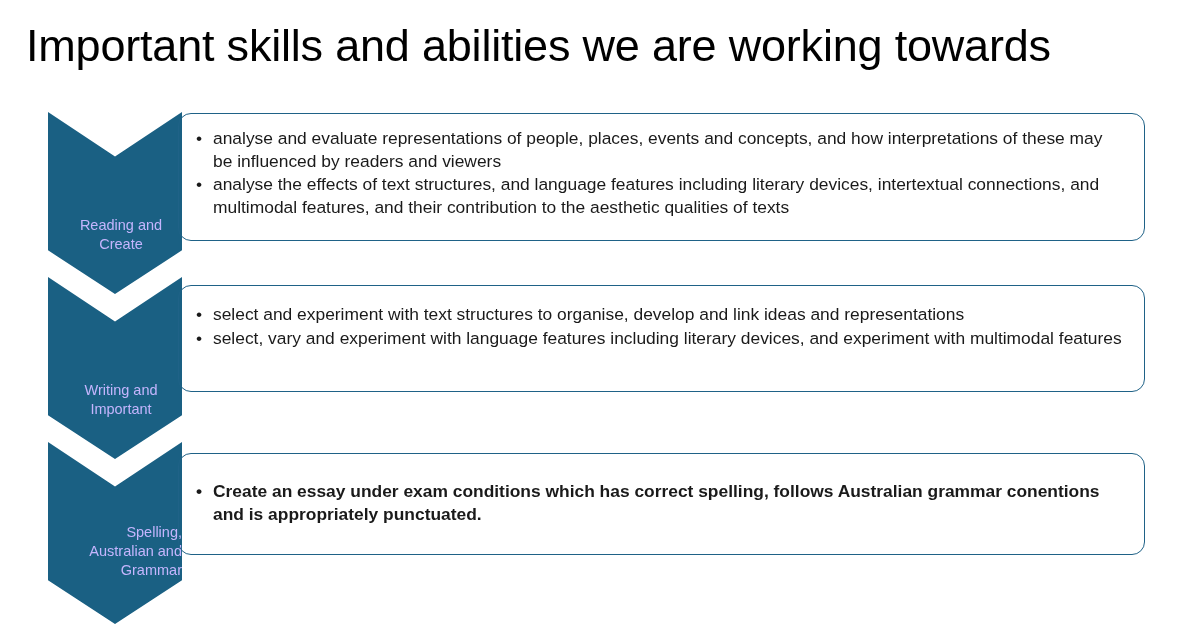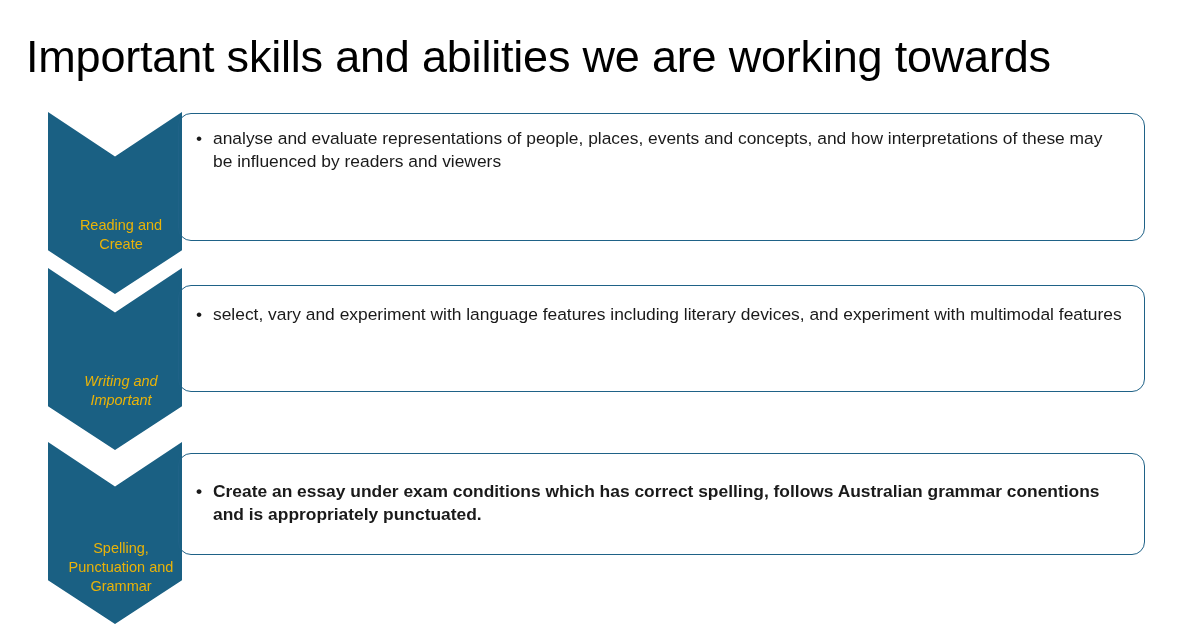--- a/index.html
+++ b/index.html
@@ -20,21 +20,21 @@
     left: 0;
     top: 0;
     width: 1187px;
     height: 640px;
   }
 
   
   #page-title {
     position: absolute;
     left: 26px;
-    top: 26px;
+    top: 15px;
     width: 1130px;
     height: 62px;
     line-height: 62px;
     font-size: 45px;
     font-weight: 400;
     color: #000000;
     letter-spacing: -0.2px;
     white-space: nowrap;
   }
 
@@ -58,21 +58,21 @@
     justify-content: center;
     box-sizing: border-box;
   }
   .chevron-label {
     display: block;
     width: 100%;
     text-align: center;
     font-size: 14.5px;
     line-height: 1.32;
     font-weight: 400;
-    color: #eab308;
+    color: #c4b5fd;
     padding-left: 12px;
   }
 
   
   .contentbox {
     position: absolute;
     left: 178px;
     width: 967px;
     border: 1.6px solid #1f6287;
     border-radius: 13px;
@@ -102,28 +102,28 @@
     color: #1a1a1a;
   }
 
   
   #row1 .chevron   { top: 112px; height: 182px; }
   #row1 .chevron-label { margin-bottom: 40px; }
   #row1 .contentbox{ top: 113px; height: 128px; }
   #row1 .boxinner  { padding: 13px 18px 0 14px; }
 
   
-  #row2 .chevron   { top: 268px; height: 182px; font-style: italic; }
+  #row2 .chevron   { top: 277px; height: 182px; }
   #row2 .chevron-label { margin-bottom: 40px; }
   #row2 .contentbox{ top: 285px; height: 107px; }
   #row2 .boxinner  { padding: 17px 18px 0 14px; }
 
   
   #row3 .chevron   { top: 442px; height: 182px; }
-  #row3 .chevron-label { margin-bottom: 28px; }
+  #row3 .chevron-label { margin-bottom: 44px; text-align: right; }
   #row3 .contentbox{ top: 453px; height: 102px; font-weight: bold; }
   #row3 .boxinner  { padding: 26px 18px 0 14px; }
 </style>
 </head>
 <body>
 
 <div id="slide">
 
   <div id="page-title" style="color: rgb(0, 0, 0);">Important skills and abilities  we are working towards</div>
 
@@ -131,46 +131,48 @@
     <div class="chevron" style="background: rgb(26, 96, 131); color: rgb(255, 255, 255);">
       <span class="chevron-label">
         <span>Reading and</span><br>
         <span>Create</span>
       </span>
     </div>
     <div class="contentbox" style="border-color: rgb(31, 98, 135);">
       <div class="boxinner">
         <ul class="bullets">
           <li style="color: rgb(26, 26, 26);">analyse and evaluate representations of people, places, events and concepts, and how interpretations of these may be influenced by readers and viewers</li>
+          <li style="color: rgb(26, 26, 26);">analyse the effects of text structures, and language features including literary devices, intertextual connections, and multimodal features, and their contribution to the aesthetic qualities of texts</li>
         </ul>
       </div>
     </div>
   </div>
 
   <div class="row" id="row2">
     <div class="chevron" style="background: rgb(26, 96, 131); color: rgb(255, 255, 255);">
       <span class="chevron-label">
         <span>Writing and</span><br>
         <span>Important</span>
       </span>
     </div>
     <div class="contentbox" style="border-color: rgb(31, 98, 135);">
       <div class="boxinner">
         <ul class="bullets">
+          <li style="color: rgb(26, 26, 26);">select and experiment with text structures to organise, develop and link ideas and representations</li>
           <li style="color: rgb(26, 26, 26);">select, vary and experiment with language features including literary devices, and experiment with multimodal features</li>
         </ul>
       </div>
     </div>
   </div>
 
   <div class="row" id="row3">
     <div class="chevron" style="background: rgb(26, 96, 131); color: rgb(255, 255, 255);">
       <span class="chevron-label">
         <span>Spelling,</span><br>
-        <span>Punctuation and</span><br>
+        <span>Australian and</span><br>
         <span>Grammar</span>
       </span>
     </div>
     <div class="contentbox" style="border-color: rgb(31, 98, 135);">
       <div class="boxinner">
         <ul class="bullets">
           <li style="color: rgb(26, 26, 26);">Create an essay under exam conditions which has correct spelling, follows Australian grammar conentions and is appropriately punctuated.</li>
         </ul>
       </div>
     </div>

